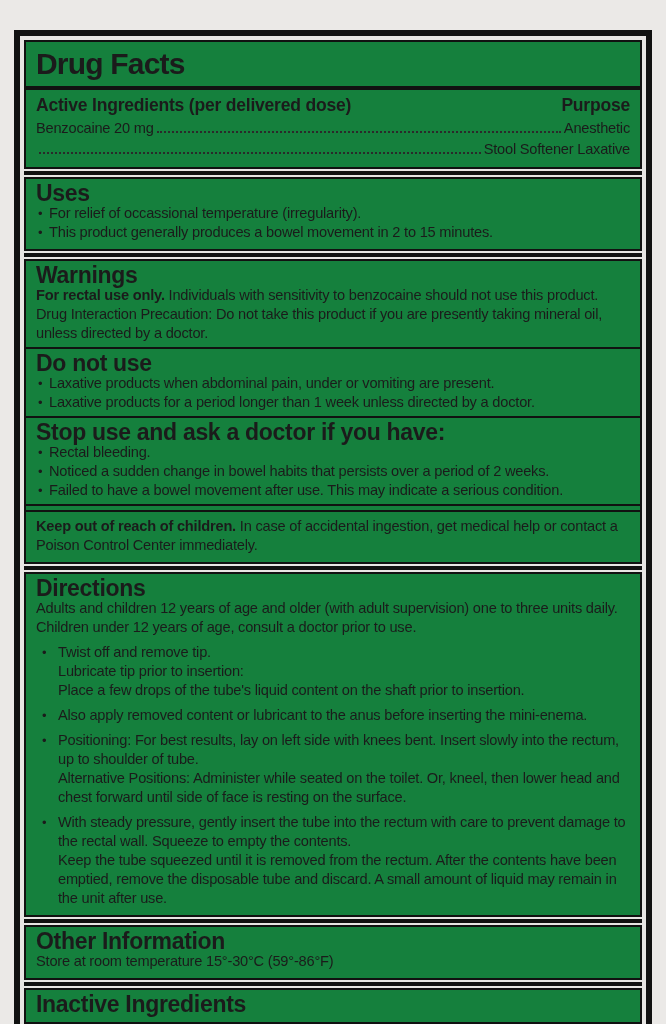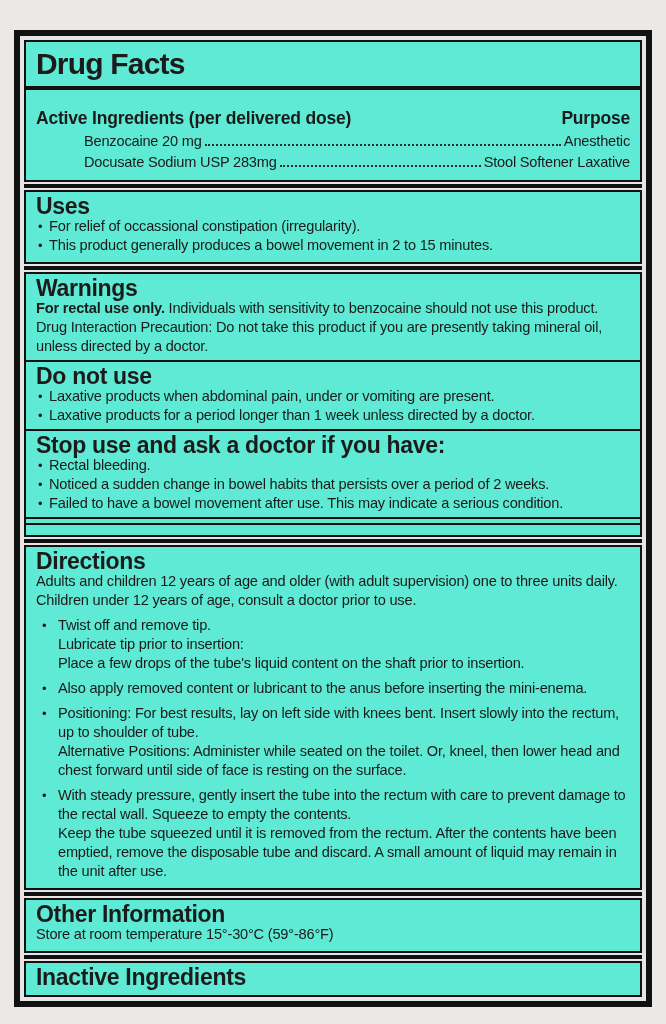--- a/index.html
+++ b/index.html
@@ -12,21 +12,21 @@
     -webkit-font-smoothing: antialiased;
   }
   .page { width: 666px; height: 1024px; padding: 30px 14px 0; }
   .card {
     border: 6px solid #111;
     background: #e7e5e3;
     padding: 4px;
   }
   .box {
     border: 2px solid #111;
-    background: #5eead4;
+    background: #15803d;
     padding: 3px 10px 7px;
   }
   .divider { height: 4px; background: #111; margin: 2px 0; }
   .title-row {
     margin: 0 -10px;
     padding: 2px 10px 5px;
     border-bottom: 4px solid #111;
   }
   .drug-facts {
     font-size: 30px;
@@ -37,29 +37,28 @@
     font-size: 23px;
     font-weight: bold;
     letter-spacing: -0.3px;
     line-height: 22px;
   }
   .body-txt { font-size: 14.6px; line-height: 19px; }
   .ai-header {
     display: flex;
     justify-content: space-between;
     align-items: baseline;
-    padding: 18px 0 2px;
+    padding: 5px 0 2px;
     text-align: right;
   }
   .ai-row {
     display: flex;
     align-items: baseline;
     font-size: 14.6px;
     line-height: 21px;
-    margin-left: 48px;
   }
   .ai-leader {
     flex: 1;
     border-bottom: 2px dotted #2a2a2a;
     margin: 0 3px 4px;
     min-width: 20px;
   }
   .bullet { display: flex; }
   .bullet .dot {
     width: 13px;
@@ -92,33 +91,32 @@
       <div class="ai-header">
         <span class="sec" style="font-size:17.5px;font-weight:bold">Active Ingredients (per delivered dose)</span>
         <span class="sec" style="font-size:17.5px;font-weight:bold">Purpose</span>
       </div>
       <div class="ai-row">
         <span>Benzocaine 20 mg</span>
         <span class="ai-leader"></span>
         <span>Anesthetic</span>
       </div>
       <div class="ai-row">
-        <span>Docusate Sodium USP 283mg</span>
         <span class="ai-leader"></span>
         <span>Stool Softener Laxative</span>
       </div>
     </section>
 
     <div class="divider"></div>
 
     <section class="box">
       <h2 class="sec">Uses</h2>
       <div class="bullet body-txt">
         <span class="dot">•</span>
-        <span class="txt">For relief of occassional constipation (irregularity).</span>
+        <span class="txt">For relief of occassional temperature (irregularity).</span>
       </div>
       <div class="bullet body-txt">
         <span class="dot">•</span>
         <span class="txt">This product generally produces a bowel movement in 2 to 15 minutes.</span>
       </div>
     </section>
 
     <div class="divider"></div>
 
     <section class="box">
@@ -151,20 +149,21 @@
       <div class="bullet body-txt">
         <span class="dot">•</span>
         <span class="txt">Failed to have a bowel movement after use. This may indicate a serious condition.</span>
       </div>
 
       <hr class="thin">
 
 
       <hr class="thin">
 
+      <p class="body-txt pad-top"><span class="bold">Keep out of reach of children.</span><span> In case of accidental ingestion, get medical help or contact a Poison Control Center immediately.</span></p>
     </section>
 
     <div class="divider"></div>
 
     <section class="box">
       <h2 class="sec">Directions</h2>
       <p class="body-txt">Adults and children 12 years of age and older (with adult supervision) one to three units daily. Children under 12 years of age, consult a doctor prior to use.</p>
       <div class="dir-bullets">
         <div class="bullet body-txt">
           <span class="dot">•</span>

